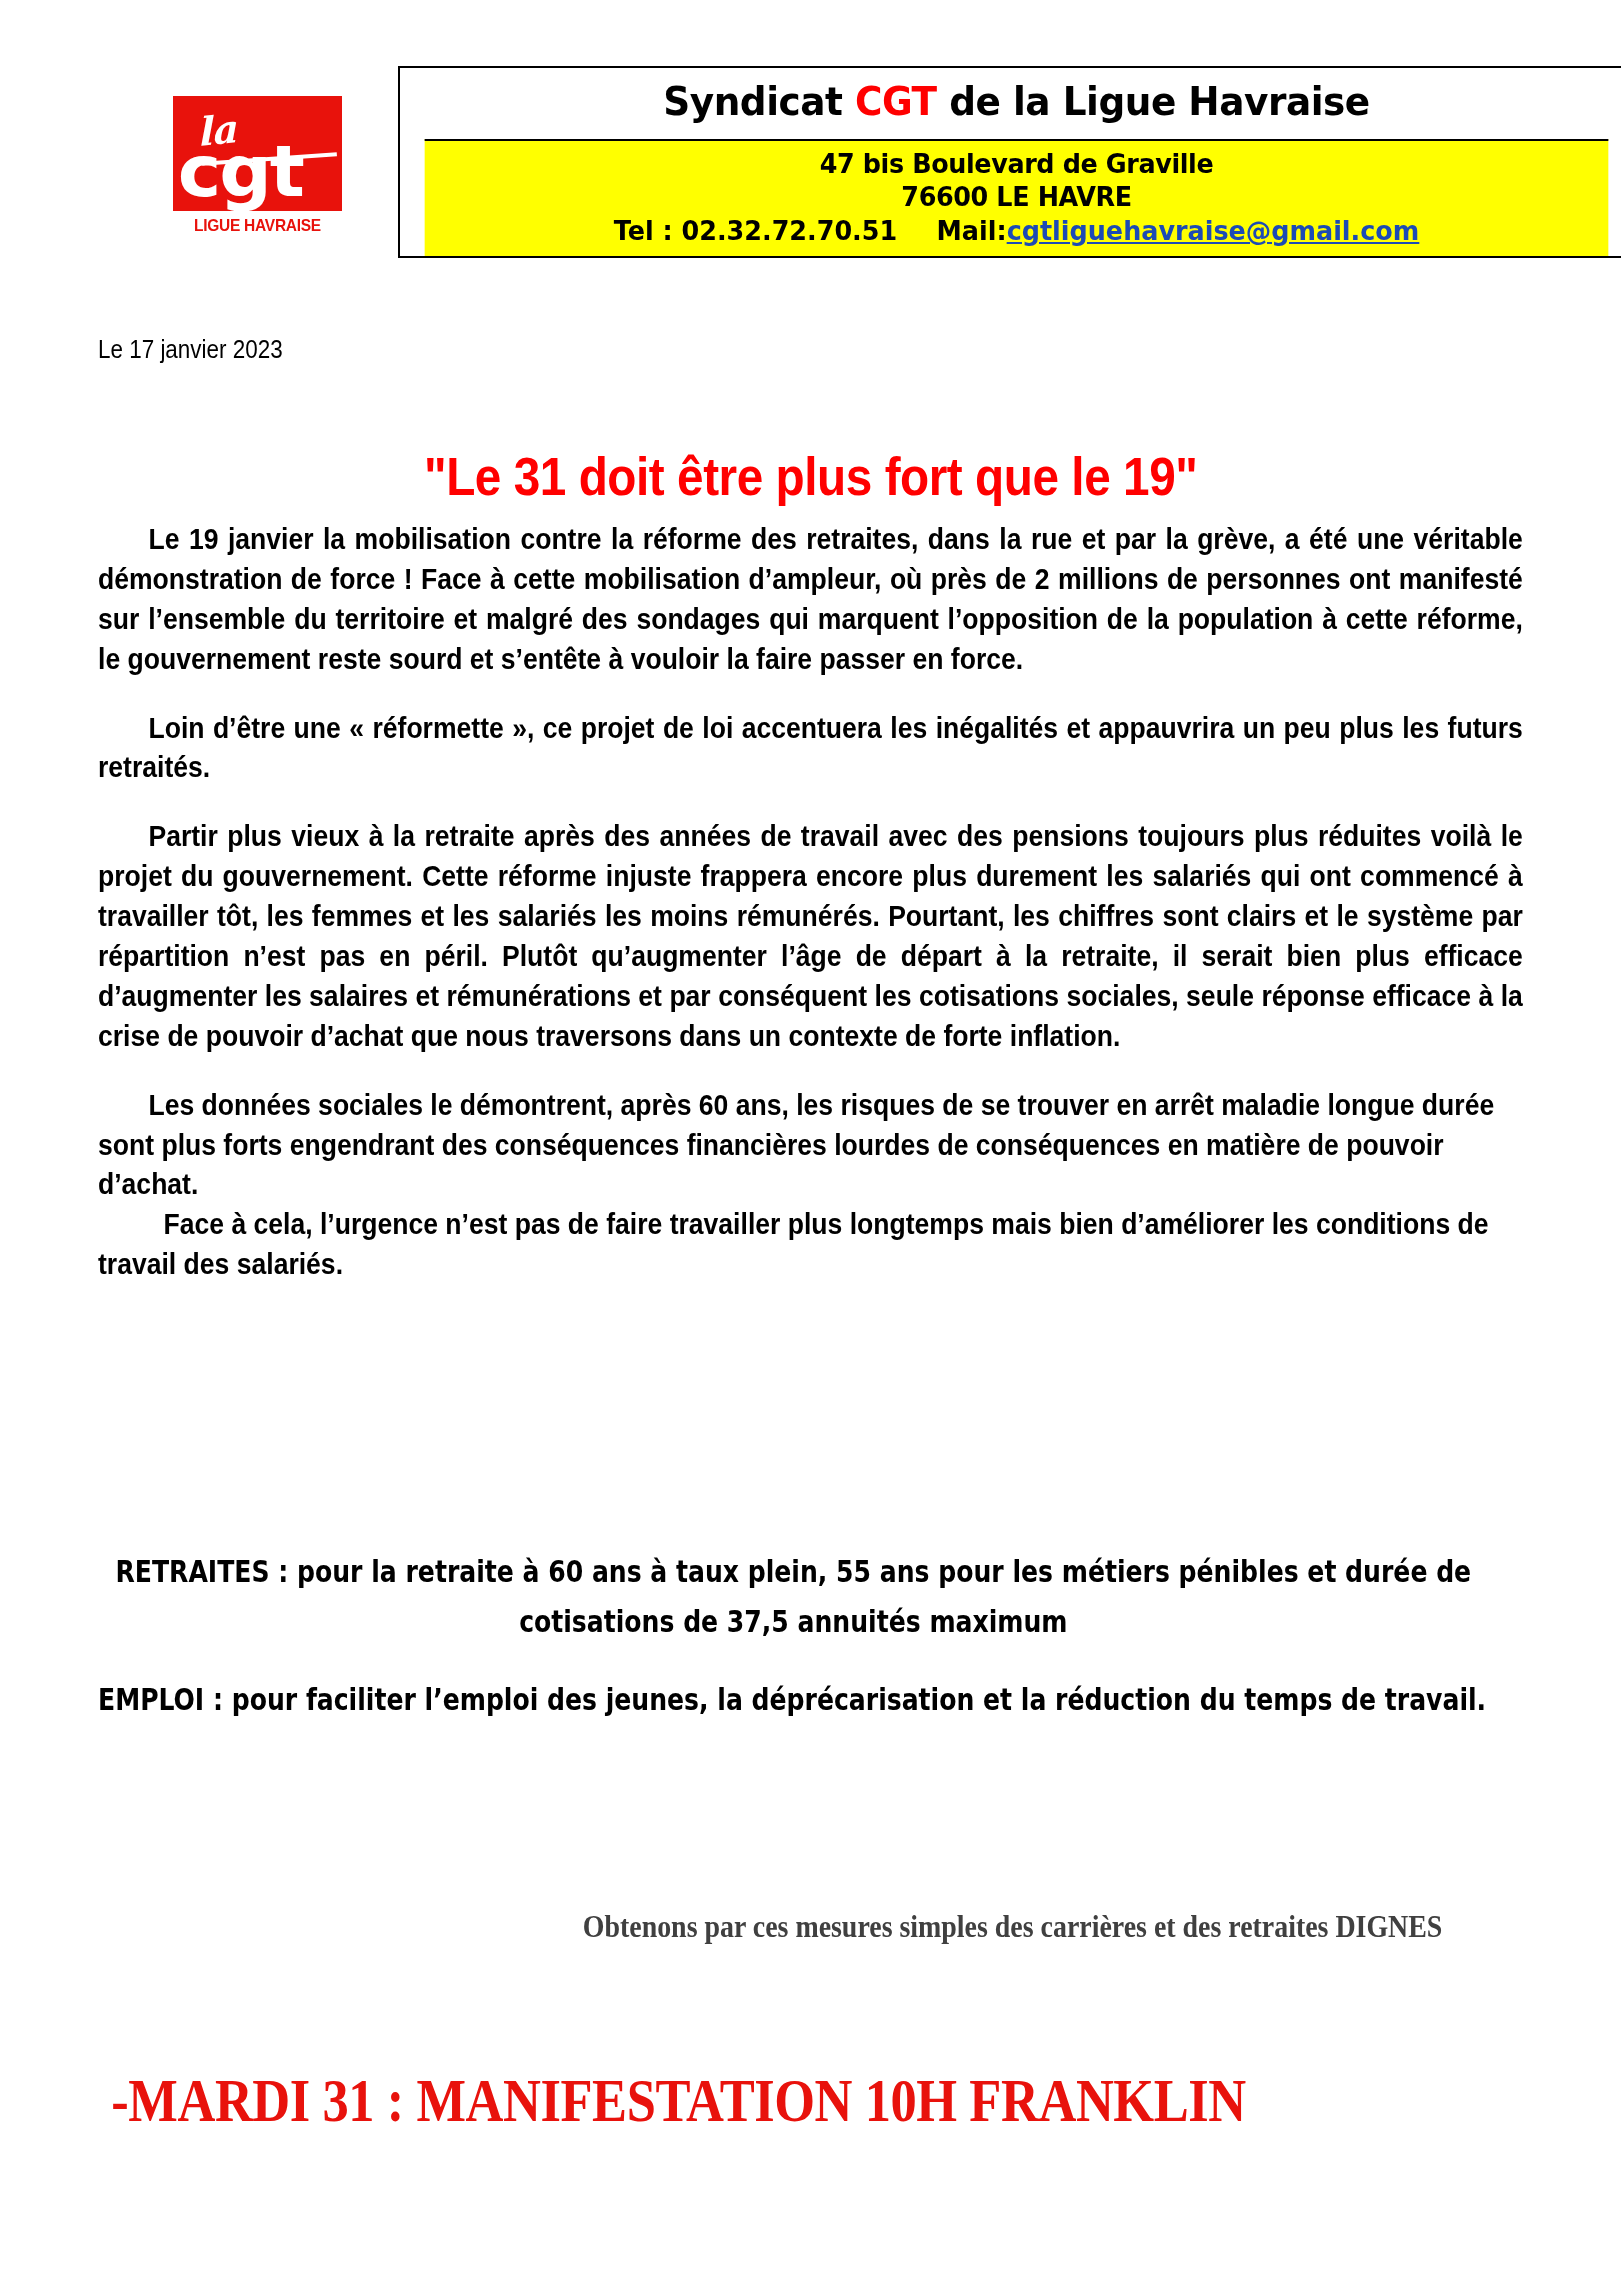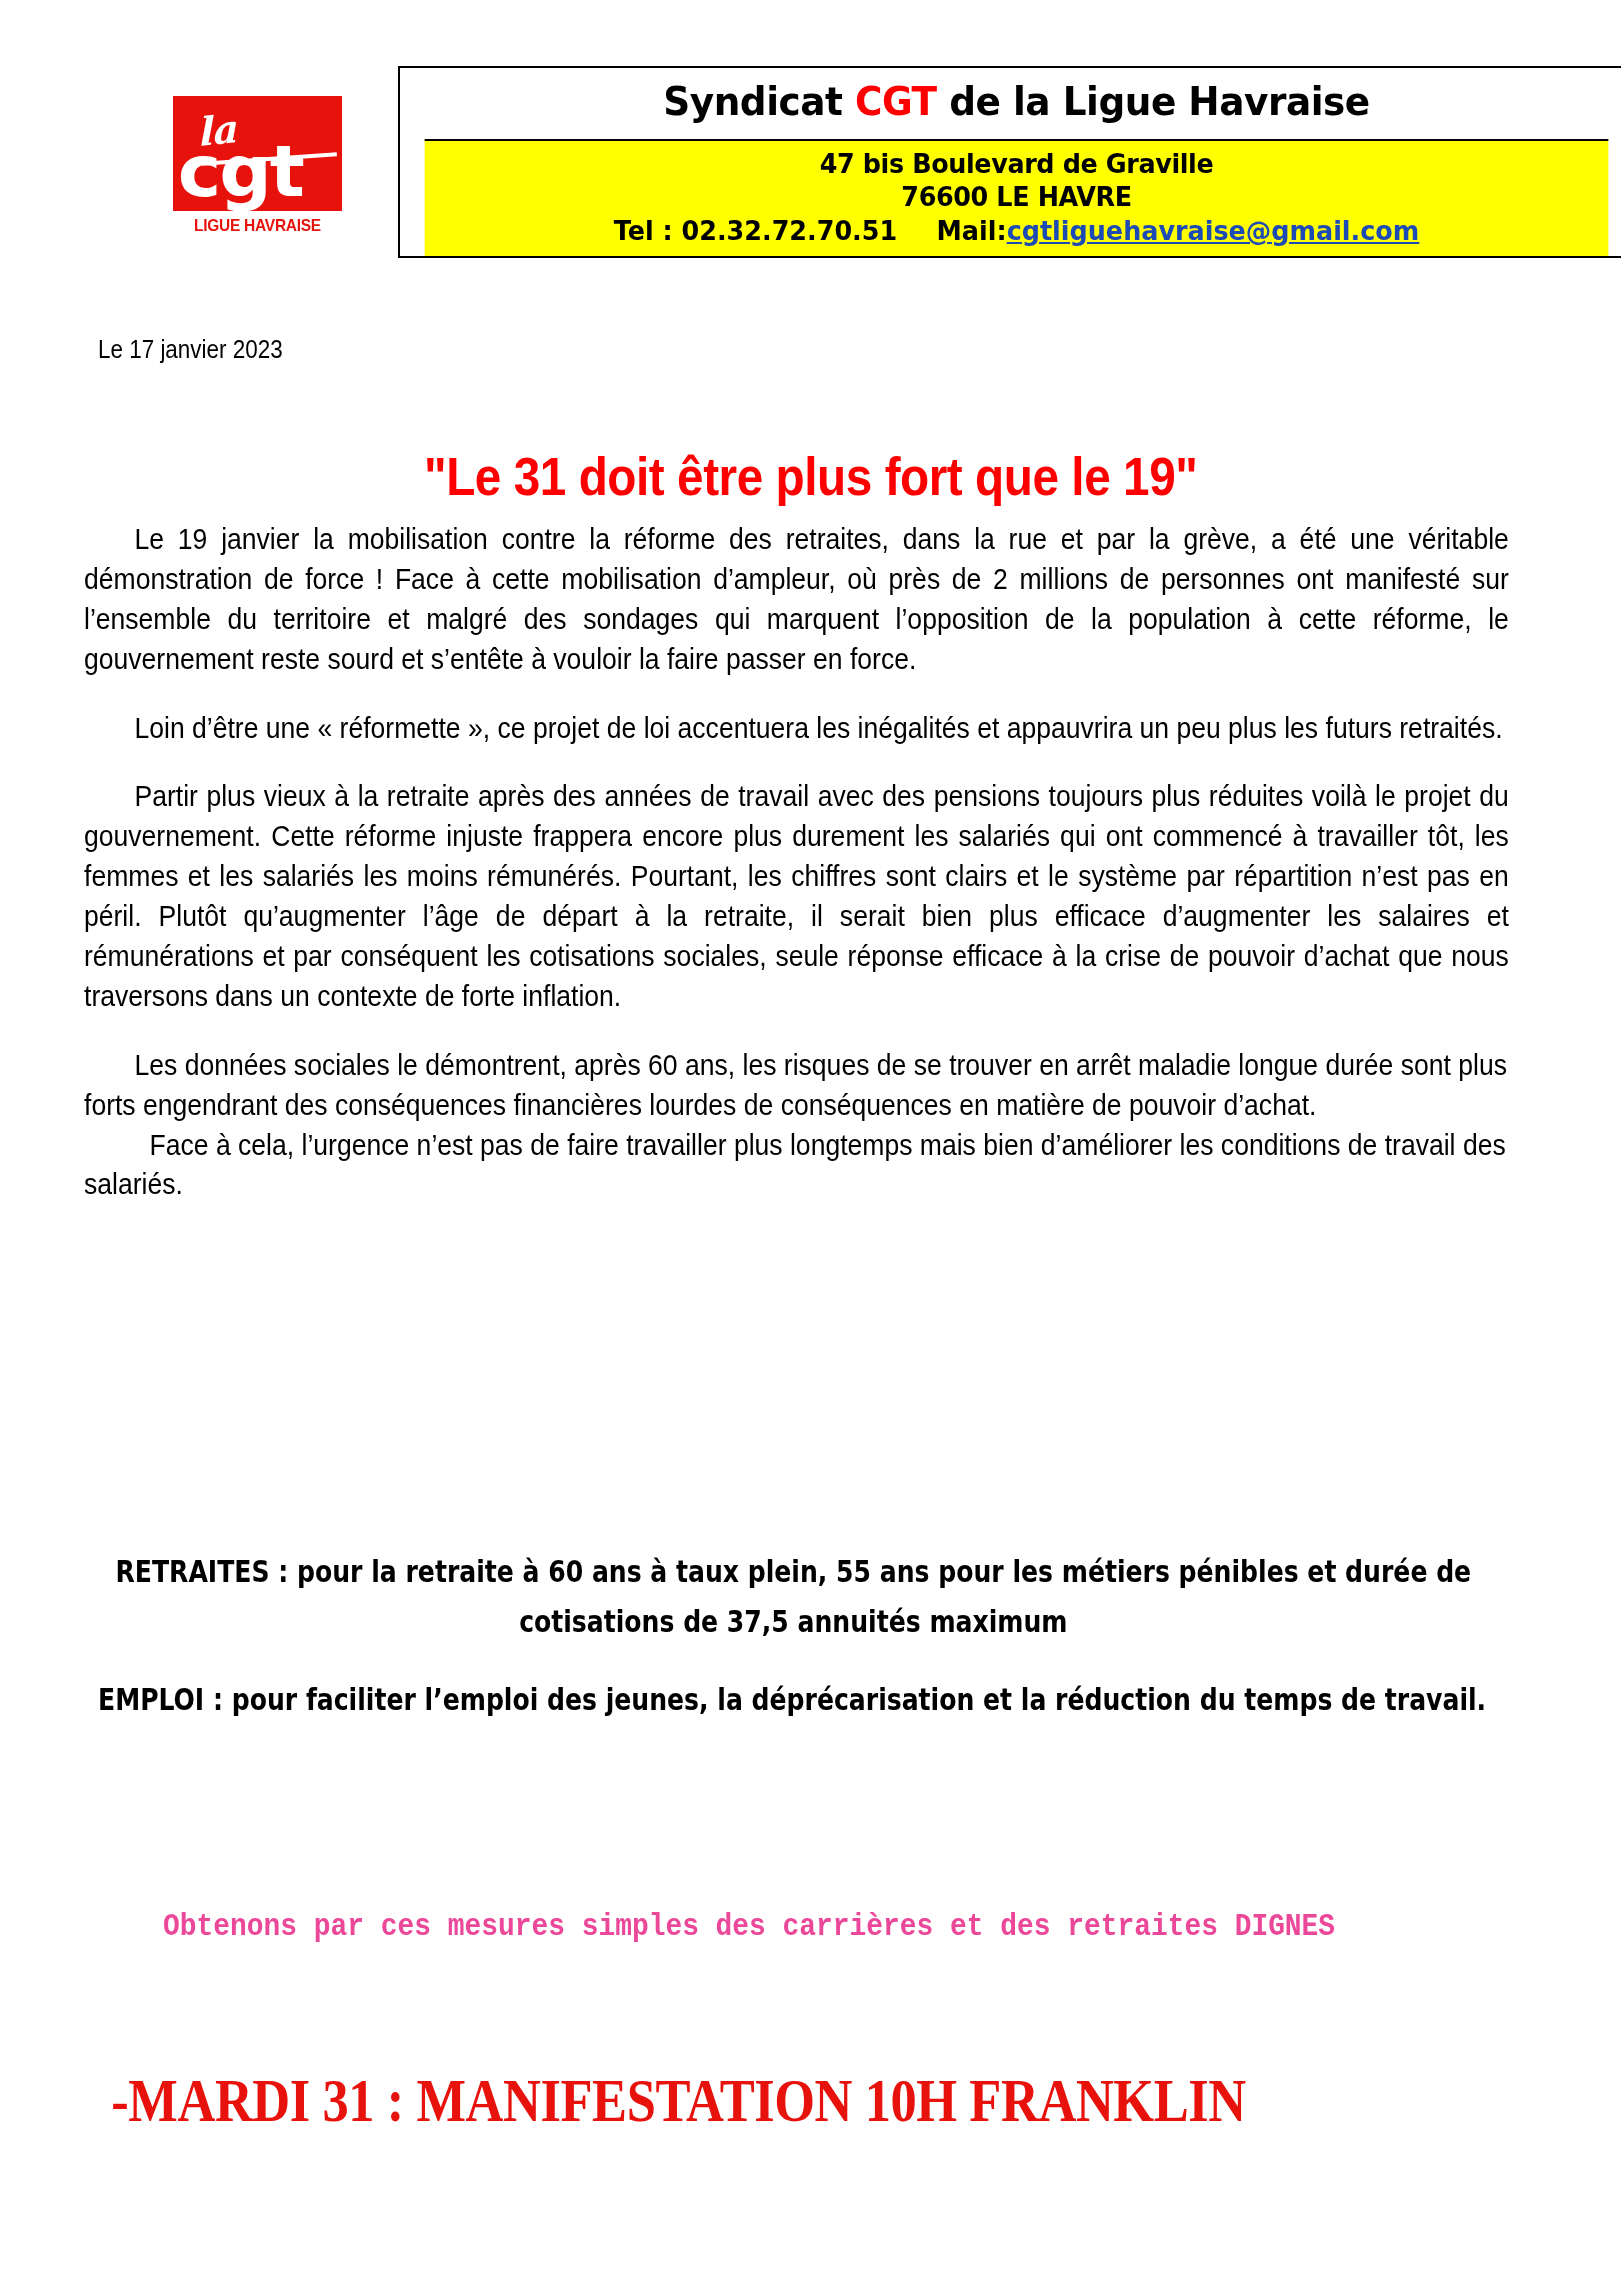--- a/index.html
+++ b/index.html
@@ -164,23 +164,24 @@
     font-family: "Liberation Sans", sans-serif;
     font-size: 53px;
     line-height: 1.1;
     letter-spacing: -0.5px;
   }
   .doc-title span { display: inline-block; transform: scaleX(0.9); }
 
   
   .body-wrap {
     position: absolute;
-    left: 84px;
+    left: 98px;
     top: 519px;
     width: 1426px;
+    font-weight: bold;
   }
   .para {
     font-family: "Liberation Sans", sans-serif;
     font-size: 30px;
     line-height: 1.33;
     text-align: justify;
     color: #000000;
     margin: 0 0 29px 0;
     transform: scaleX(0.885);
     transform-origin: left top;
@@ -209,25 +210,25 @@
     width: 111%;
   }
   .demand-retraites { text-align: center; }
   .demand-emploi { text-align: left; margin-top: 27.4px; }
 
   .obtenons {
     position: absolute;
     left: 98px;
     top: 1909px;
     width: 1392px;
-    text-align: left;
-    font-family: Liberation Mono, monospace;
+    text-align: right;
+    font-family: Liberation Serif, serif;
     font-weight: bold;
     font-size: 31px;
-    color: #ec4899;
+    color: #404040;
   }
   .obtenons span { display: inline-block; transform: scaleX(0.9); }
 
   
   .banner {
     position: absolute;
     left: 0;
     top: 2066px;
     width: 1357px;
     text-align: center;

